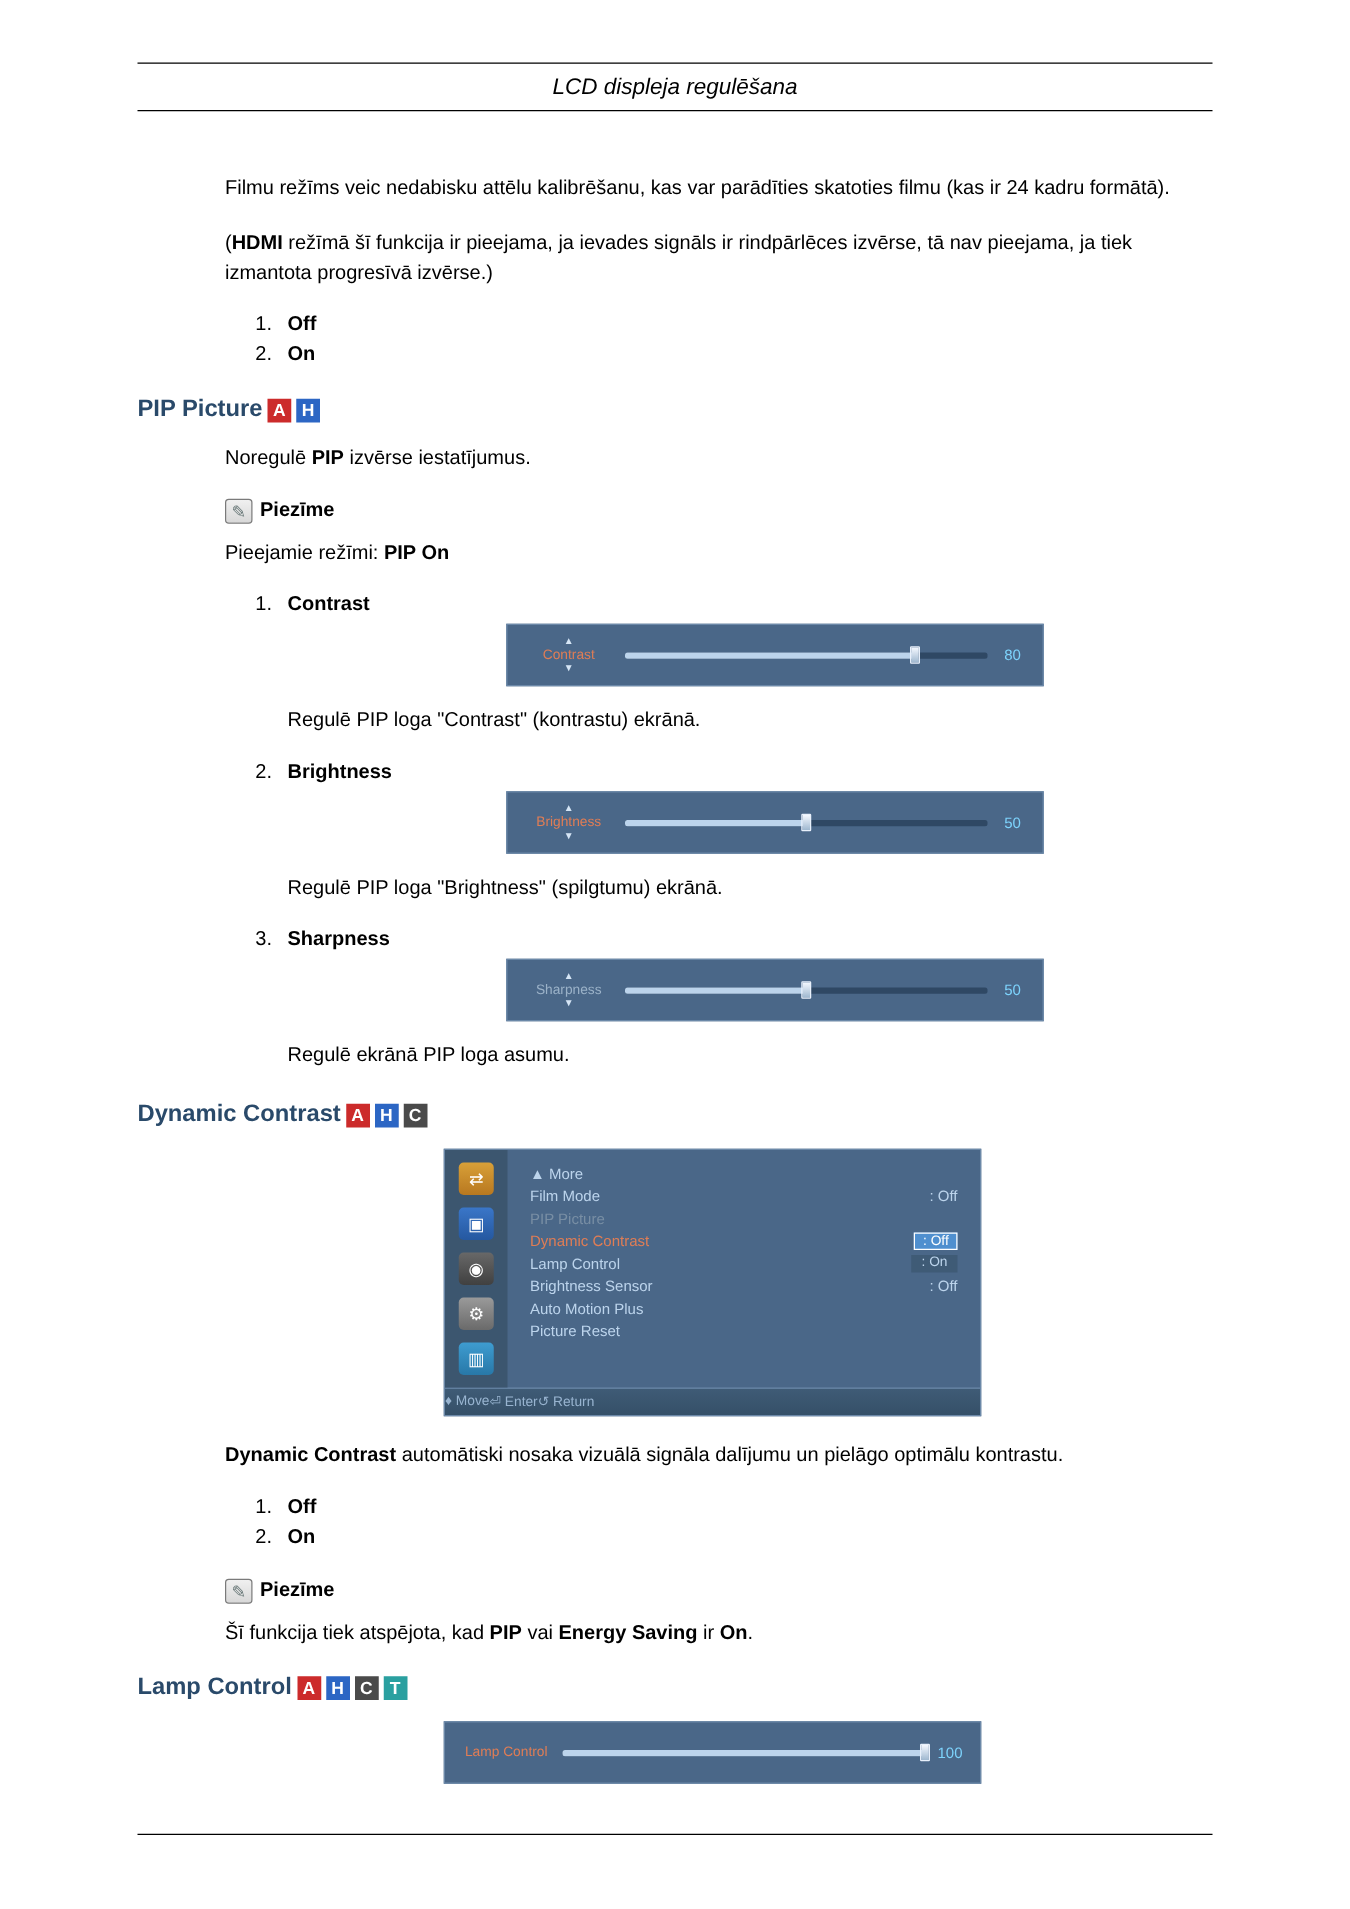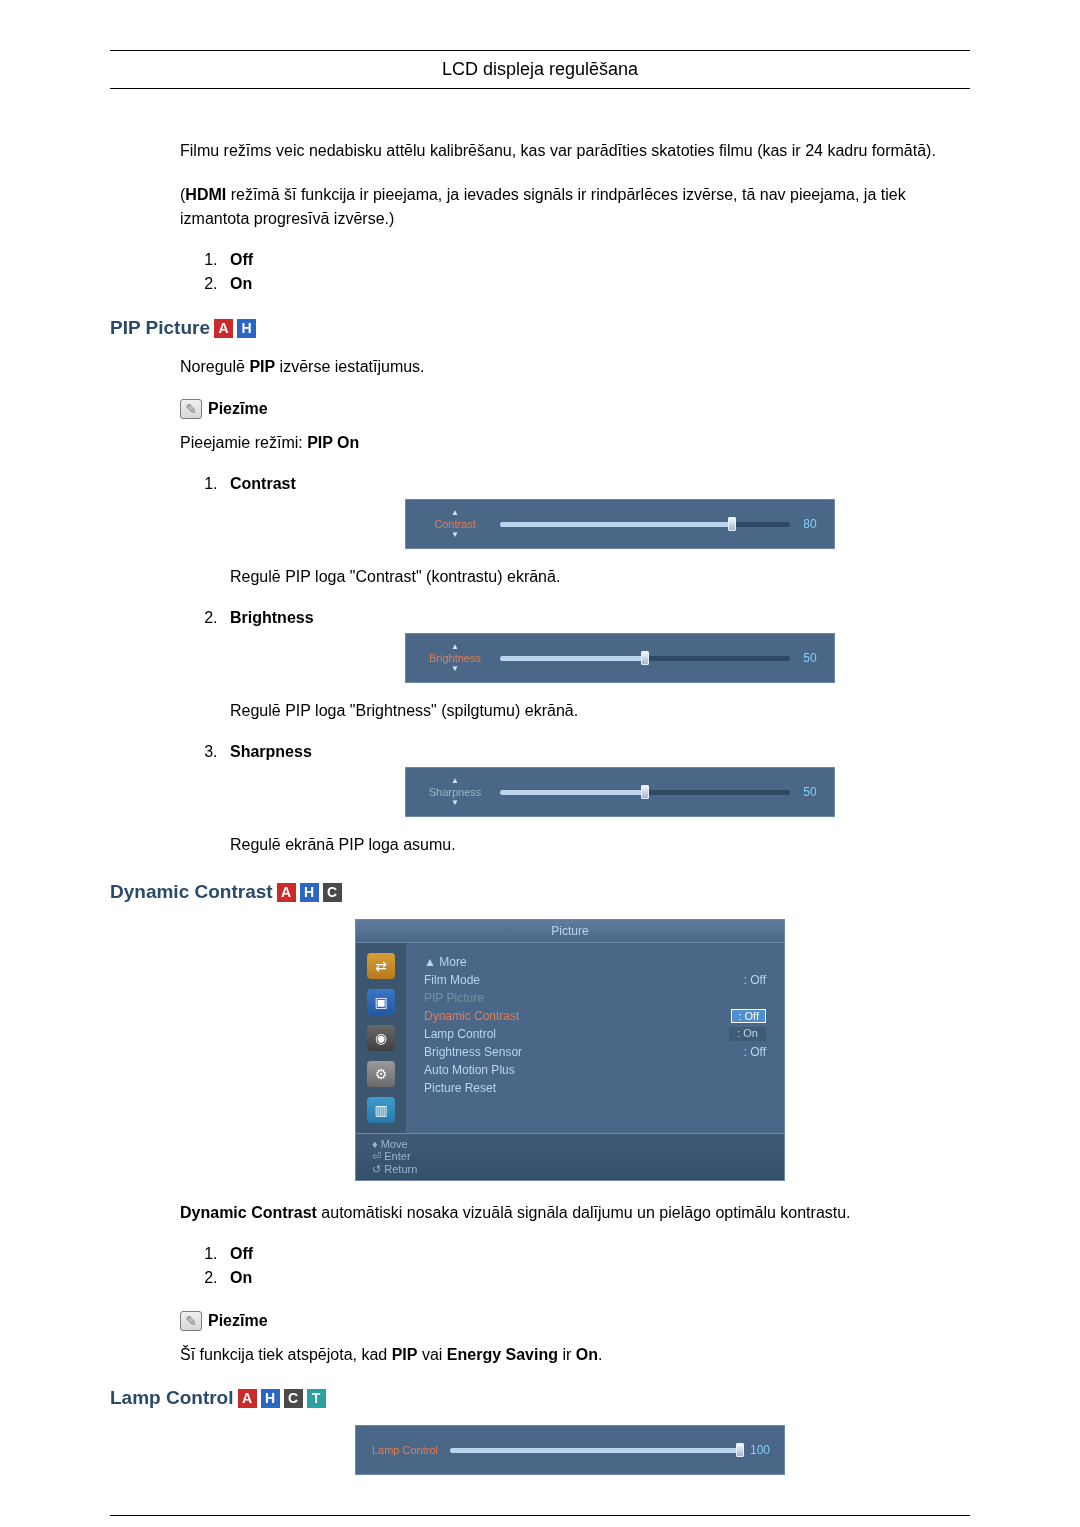--- a/index.html
+++ b/index.html
@@ -6,21 +6,21 @@
   body {
     font-family: Arial, Helvetica, sans-serif;
     font-size: 16px;
     color: #000;
     background: #fff;
     width: 1080px;
     margin: 0 auto;
     padding: 50px 110px;
   }
   .top-hr { border: none; border-top: 1px solid #000; margin-bottom: 8px; }
-  .header-title { text-align: center; font-size: 18px; margin-bottom: 8px; }
+  .header-title { text-align: center; font-size: 18px; margin-bottom: 8px; font-style: italic; }
   .header-hr { border: none; border-top: 1px solid #000; margin-bottom: 50px; }
   .content { padding-left: 70px; }
   .para { margin-bottom: 20px; line-height: 1.5; }
   ol.list { list-style: decimal; padding-left: 42px; margin-bottom: 24px; }
   ol.list li { margin-bottom: 6px; padding-left: 8px; }
   ol.list li .bold { font-weight: bold; }
   .section-heading {
     font-weight: bold;
     color: #2a4a6a;
     font-size: 19px;
@@ -178,26 +178,25 @@
     font-size: 11px;
   }
   .osd-item .val.box {
     background: #3f5b76;
     padding: 0 8px;
     font-size: 11px;
   }
   .osd-footer {
     display: flex;
     justify-content: flex-start;
-    padding: 4px 16px;
+    padding: 4px 0;
     background: linear-gradient(#3f5b76, #355068);
     font-size: 11px;
     color: #98b4d0;
     border-top: 1px solid #6b88a8;
-    flex-direction: column;
   }
 
   .bottom-hr { border: none; border-top: 1px solid #000; margin-top: 40px; }
 </style>
 </head>
 <body>
 
 <hr class="top-hr">
 <div class="header-title">LCD displeja regulēšana</div>
 <hr class="header-hr">
@@ -294,21 +293,20 @@
   </ol>
 
   <div class="section-heading">
     <span>Dynamic Contrast</span>
     <span class="badge badge-A">A</span>
     <span class="badge badge-H">H</span>
     <span class="badge badge-C">C</span>
   </div>
 
   <div class="osd-panel">
-    <div class="osd-title">Picture</div>
     <div class="osd-body">
       <div class="osd-icons">
         <div class="osd-icon" style="background:linear-gradient(#d8a038,#b87820);color:#fff">⇄</div>
         <div class="osd-icon" style="background:linear-gradient(#3a76c8,#2558a0);color:#fff">▣</div>
         <div class="osd-icon" style="background:linear-gradient(#686868,#404040);color:#fff">◉</div>
         <div class="osd-icon" style="background:linear-gradient(#9a9a9a,#6a6a6a);color:#fff">⚙</div>
         <div class="osd-icon" style="background:linear-gradient(#3e9cd0,#2878a8);color:#fff">▥</div>
       </div>
       <div class="osd-list">
         <div class="osd-item">

